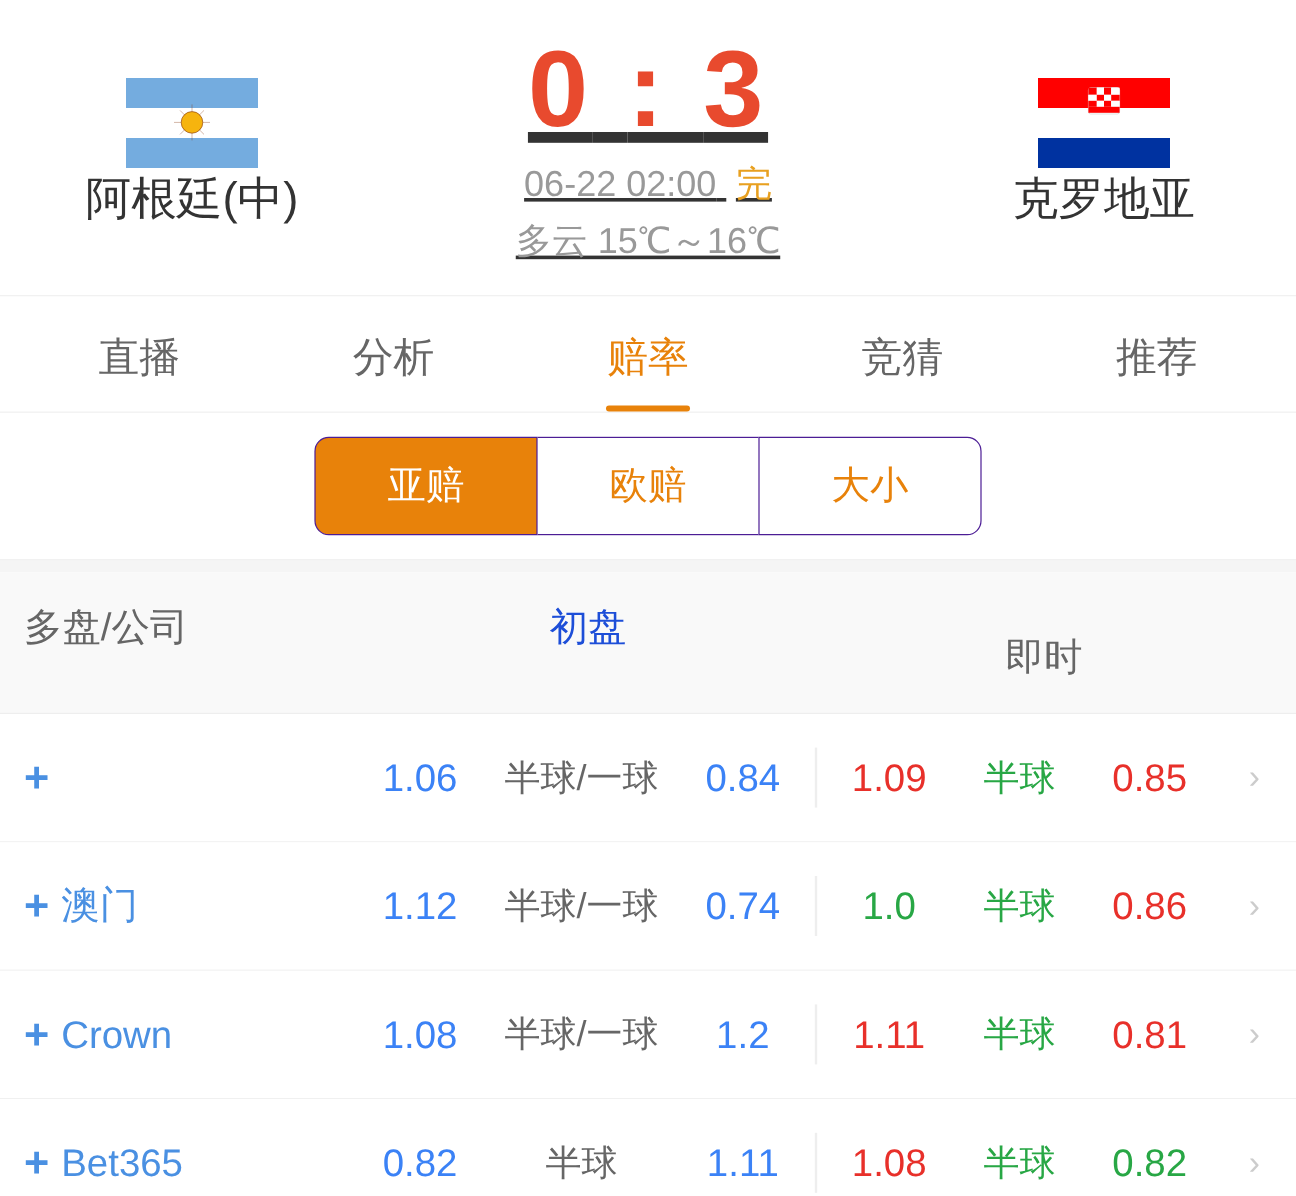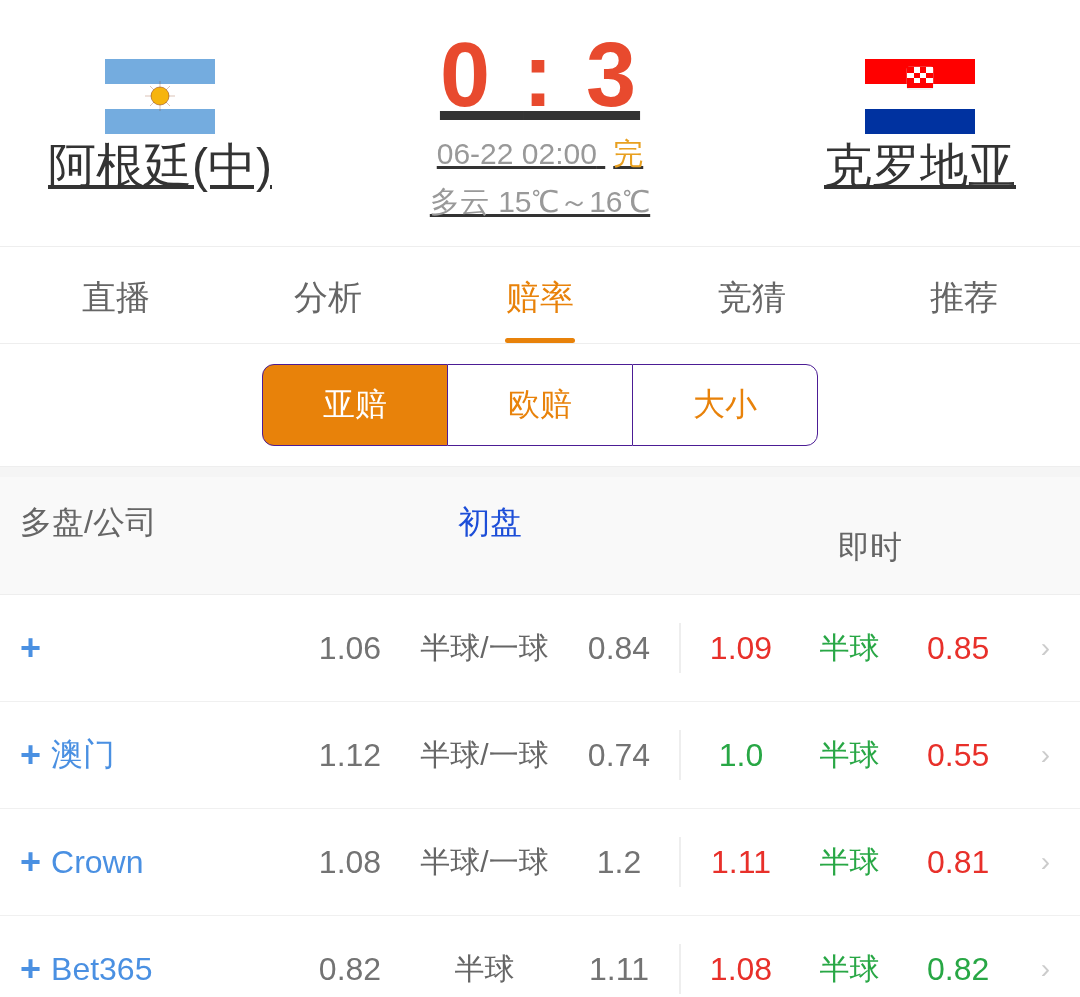--- a/index.html
+++ b/index.html
@@ -21,24 +21,23 @@
       justify-content: space-between;
       border-bottom: 1px solid #eee;
     }
     .team {
       display: flex;
       flex-direction: column;
       align-items: center;
       width: 280px;
     }
     .team-name {
-      font-size: 48px;
+      font-size: 38px;
       color: #333;
       font-weight: 400;
-      text-decoration: underline;
     }
     .match-center {
       display: flex;
       flex-direction: column;
       align-items: center;
       flex: 1;
       text-decoration: underline;
     }
     .score {
       font-size: 90px;
@@ -172,21 +171,21 @@
     }
     .odds-group {
       flex: 1;
       display: flex;
       align-items: center;
       justify-content: space-between;
       padding: 0 10px;
     }
     .odds-val {
       font-size: 32px;
-      color: #737373;
+      color: #3b82f6;
       min-width: 80px;
       text-align: center;
     }
     .odds-val.red { color: #e8302a; }
     .odds-val.green { color: #28a745; }
     .handicap {
       font-size: 30px;
       color: #666;
       text-align: center;
     }
@@ -327,21 +326,21 @@
     </div>
     <div class="odds-group">
       <span class="odds-val">1.12</span>
       <span class="handicap">半球/一球</span>
       <span class="odds-val">0.74</span>
     </div>
     <div class="divider-col"></div>
     <div class="odds-group">
       <span class="odds-val green">1.0</span>
       <span class="handicap" style="color:#28a745;">半球</span>
-      <span class="odds-val red">0.55</span>
+      <span class="odds-val red">0.86</span>
       <span class="arrow-icon">›</span>
     </div>
   </div>
 
   <div class="table-row">
     <div class="company-cell">
       <span class="plus-icon">+</span>
       <span class="company-name">Crown</span>
     </div>
     <div class="odds-group">

